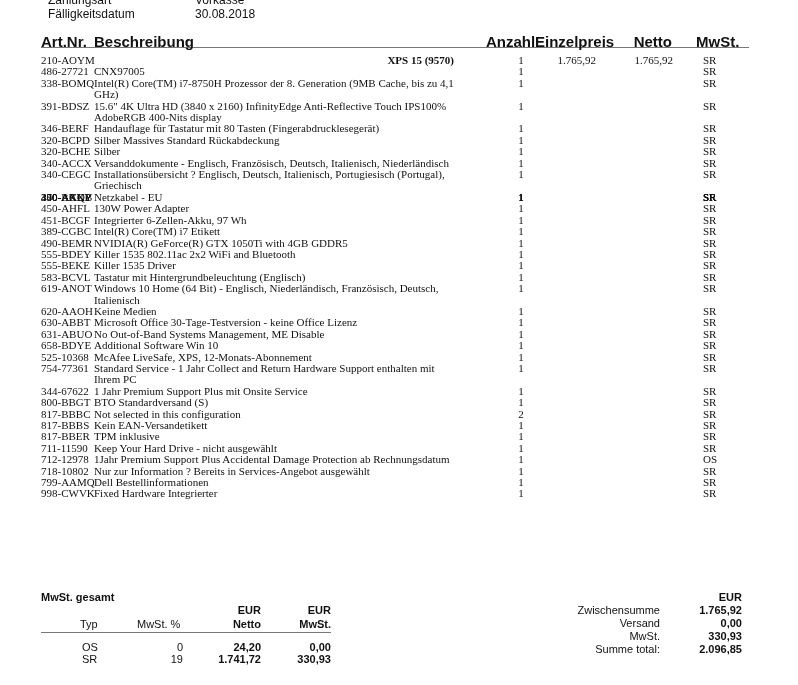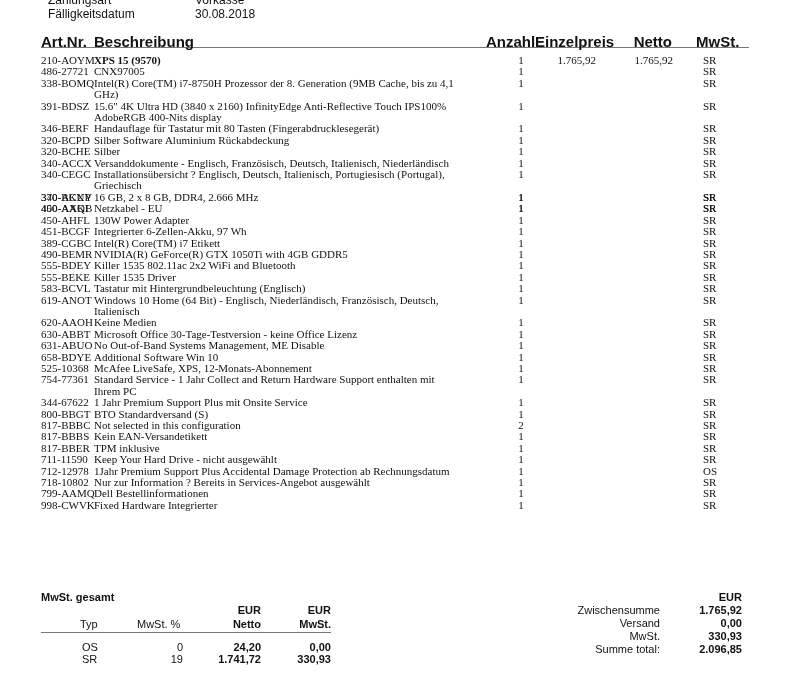--- a/index.html
+++ b/index.html
@@ -28,21 +28,21 @@
     .h-desc { left: 53px; }
     .h-qty { left: 445px; }
     .h-unit { left: 494px; }
     .h-net { right: 77px; }
     .h-vat { left: 655px; }
 
     .rows { position: absolute; top: 55px; left: 41px; width: 708px; }
     .row { position: relative; font-size: 11px; line-height: 11.4px; font-family: Liberation Serif, serif; }
     .row .art { position: absolute; left: 0; top: 0; white-space: nowrap; }
     .row .desc { margin-left: 53px; width: 360px; }
-    .row .desc.bold { font-weight: bold; }
+    .row .desc.bold { font-weight: bold; text-align: right; }
     .row .qty { position: absolute; left: 475px; top: 0; width: 10px; text-align: center; }
     .row .unit { position: absolute; left: 495px; top: 0; width: 60px; text-align: right; }
     .row .net { position: absolute; left: 570px; top: 0; width: 62px; text-align: right; }
     .row .vat { position: absolute; left: 662px; top: 0; }
 
     .vat-title { position: absolute; left: 41px; top: 591px; font-weight: bold; font-size: 11px; }
     .vat-table { position: absolute; left: 41px; top: 604px; width: 290px; font-size: 11px; }
     .vat-head { position: relative; height: 28px; border-bottom: 1.5px solid #777; }
     .vat-head span { position: absolute; white-space: nowrap; }
     .vh-typ { left: 39px; top: 14px; }
@@ -124,21 +124,21 @@
     <div class="row">
       <div class="art">346-BERF</div>
       <div class="desc">Handauflage für Tastatur mit 80 Tasten (Fingerabdrucklesegerät)</div>
       <div class="qty">1</div>
       <div class="unit"></div>
       <div class="net"></div>
       <div class="vat">SR</div>
     </div>
     <div class="row">
       <div class="art">320-BCPD</div>
-      <div class="desc">Silber Software Aluminium Rückabdeckung</div>
+      <div class="desc">Silber Massives Standard Rückabdeckung</div>
       <div class="qty">1</div>
       <div class="unit"></div>
       <div class="net"></div>
       <div class="vat">SR</div>
     </div>
     <div class="row">
       <div class="art">320-BCHE</div>
       <div class="desc">Silber</div>
       <div class="qty">1</div>
       <div class="unit"></div>
@@ -163,21 +163,20 @@
     </div>
     <div class="row">
       <div class="art">340-BKXP</div>
       <div class="qty">1</div>
       <div class="unit"></div>
       <div class="net"></div>
       <div class="vat">SR</div>
     </div>
     <div class="row">
       <div class="art">370-ACUY</div>
-      <div class="desc">16 GB, 2 x 8 GB, DDR4, 2.666 MHz</div>
       <div class="qty">1</div>
       <div class="unit"></div>
       <div class="net"></div>
       <div class="vat">SR</div>
     </div>
     <div class="row">
       <div class="art">400-AXKB</div>
       <div class="qty">1</div>
       <div class="unit"></div>
       <div class="net"></div>

